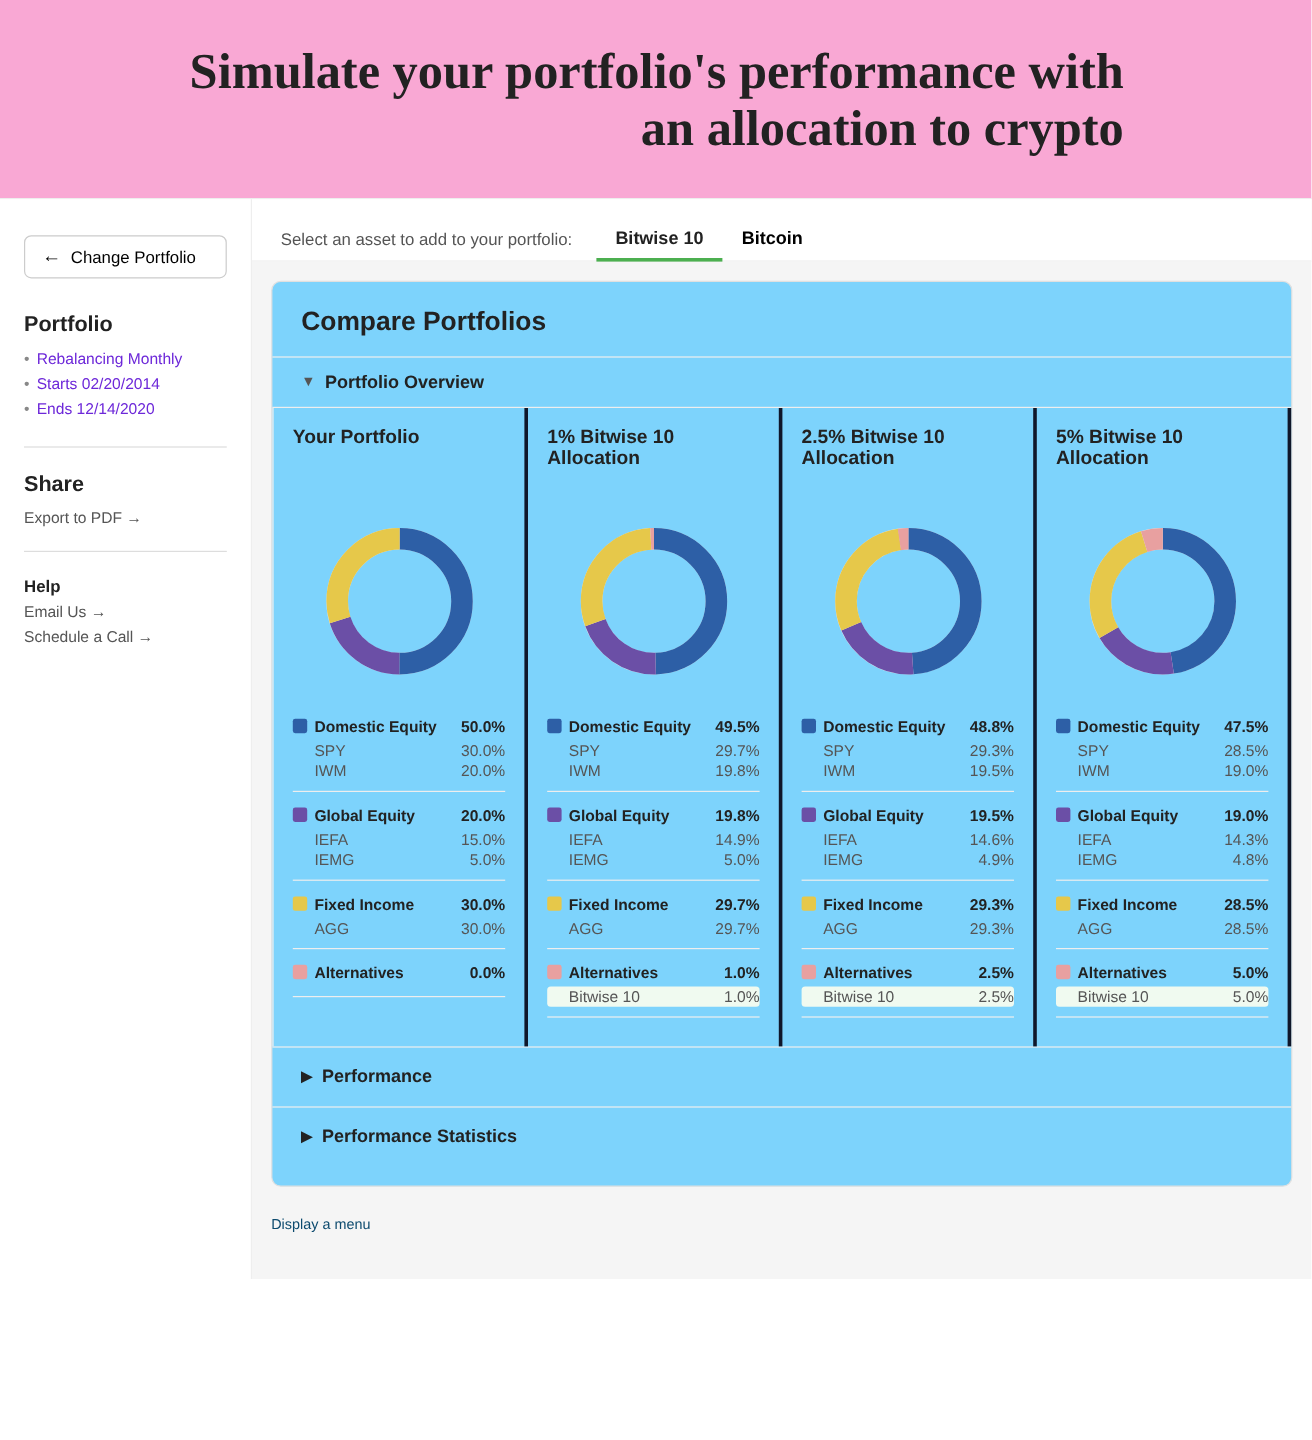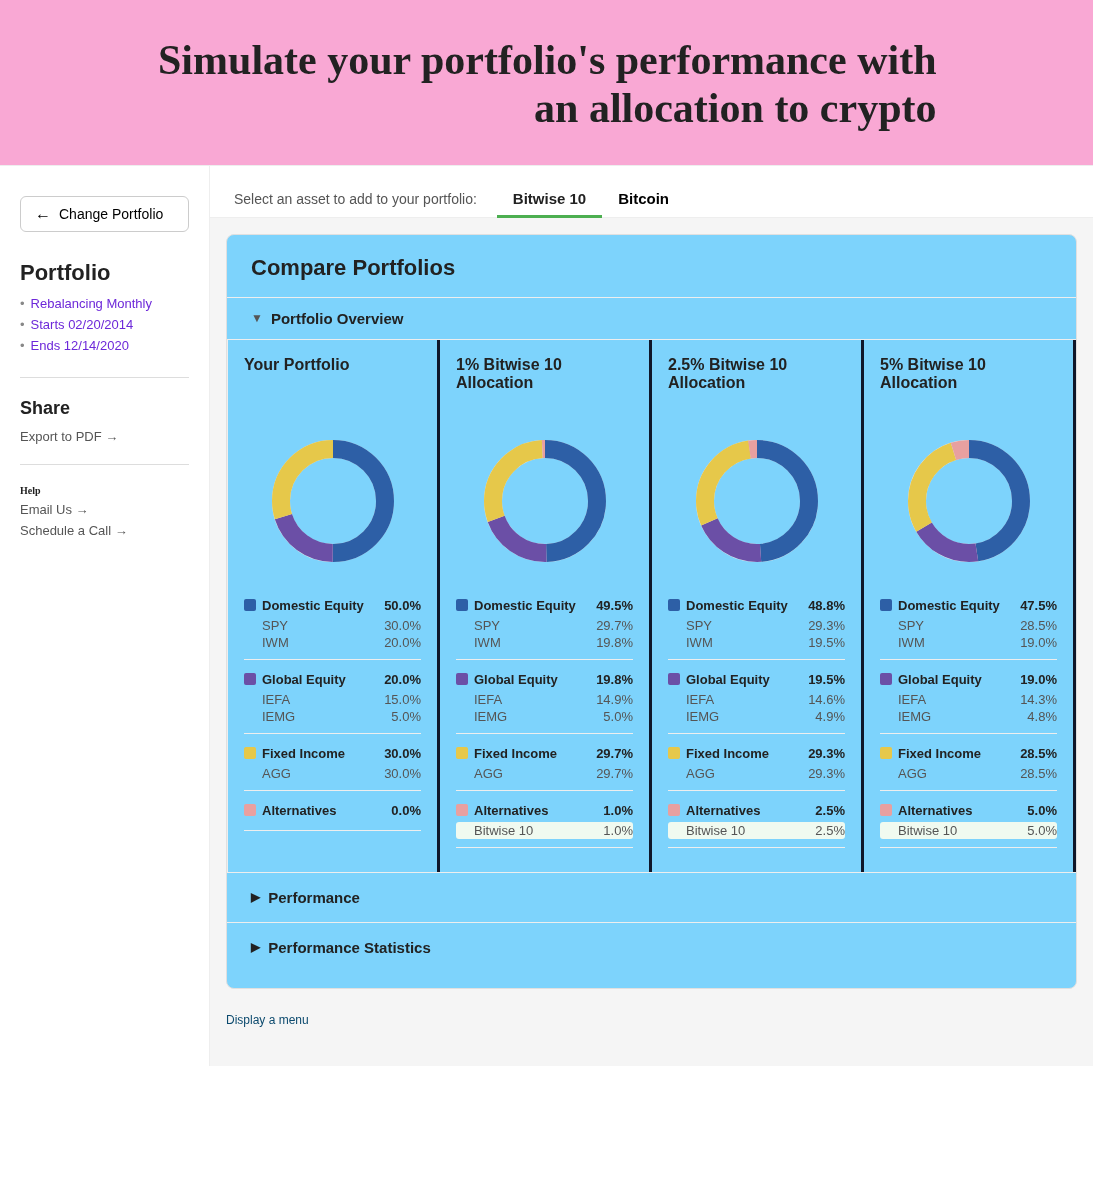--- a/index.html
+++ b/index.html
@@ -6,28 +6,28 @@
     body { font-family: -apple-system, BlinkMacSystemFont, 'Segoe UI', sans-serif; background: #fff; color: #222; font-size: 14px; }
 
     .hero { text-align: right; padding: 36px 20px 32px; border-bottom: 1px solid #eee; background: #f9a8d4; }
     .hero h1 { font-size: 42px; font-weight: 900; line-height: 1.15; max-width: 780px; margin: 0 auto; font-family: Georgia, serif; }
 
     .main-layout { display: flex; min-height: 900px; }
 
     .sidebar { width: 210px; flex-shrink: 0; padding: 30px 20px 20px; border-right: 1px solid #eee; background: #fff; }
     .change-portfolio-btn { display: flex; align-items: center; gap: 8px; border: 1px solid #ccc; border-radius: 6px; padding: 8px 14px; font-size: 14px; cursor: pointer; background: #fff; width: 100%; margin-bottom: 28px; }
     .change-portfolio-btn span.arrow { font-size: 16px; }
-    .sidebar-section-title { font-size: 22px; font-weight: 700; margin-bottom: 10px; }
+    .sidebar-section-title { font-size: 18px; font-weight: 700; margin-bottom: 10px; }
     .sidebar-meta { list-style: none; margin-bottom: 24px; }
     .sidebar-meta li { font-size: 13px; color: #6d28d9; margin-bottom: 6px; display: flex; align-items: center; gap: 6px; }
     .sidebar-meta li::before { content: '•'; color: #888; }
     .share-title { font-size: 18px; font-weight: 700; margin-bottom: 10px; }
     .sidebar-link { font-size: 13px; color: #555; display: block; margin-bottom: 6px; text-decoration: none; }
     .divider { border: none; border-top: 1px solid #ddd; margin: 20px 0; }
-    .help-title { font-size: 10px; font-weight: 700; margin-bottom: 6px; font-family: Liberation Serif, serif; }
+    .help-title { font-size: 14px; font-weight: 700; margin-bottom: 6px; }
 
     .content { flex: 1; padding: 0; background: #f5f5f5; }
 
     .asset-tabs { display: flex; align-items: center; gap: 0; padding: 16px 24px 0; background: #fff; border-bottom: 1px solid #eee; }
     .asset-tabs-label { font-size: 14px; color: #555; margin-right: 20px; }
     .tab-btn { font-size: 15px; font-weight: 600; padding: 8px 16px; border: none; background: transparent; cursor: pointer; color: #000000; border-bottom: 3px solid transparent; margin-bottom: -1px; }
     .tab-btn.active { border-bottom: 3px solid #4caf50; color: #222; }
 
     .compare-container { margin: 16px; background: #7dd3fc; border-radius: 8px; border: 1px solid #e0e0e0; padding: 0 0 16px; }
     .compare-title { font-size: 22px; font-weight: 700; padding: 20px 24px 16px; }

